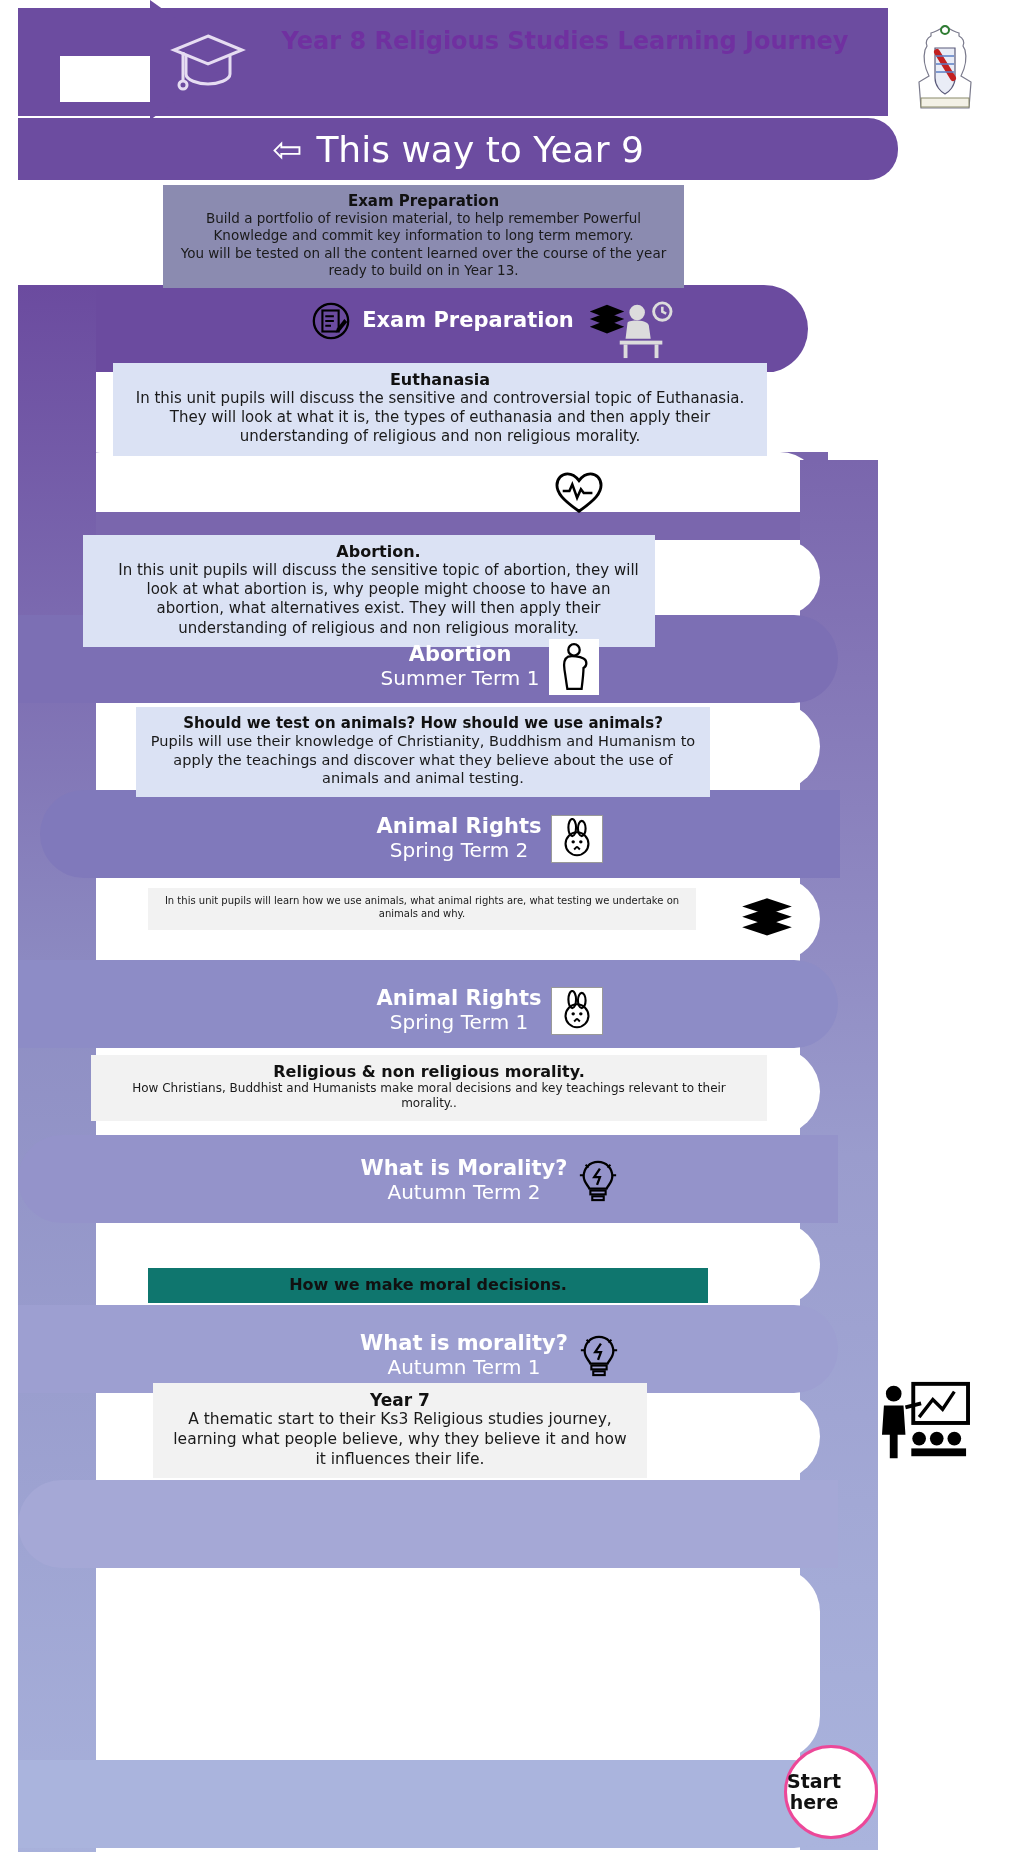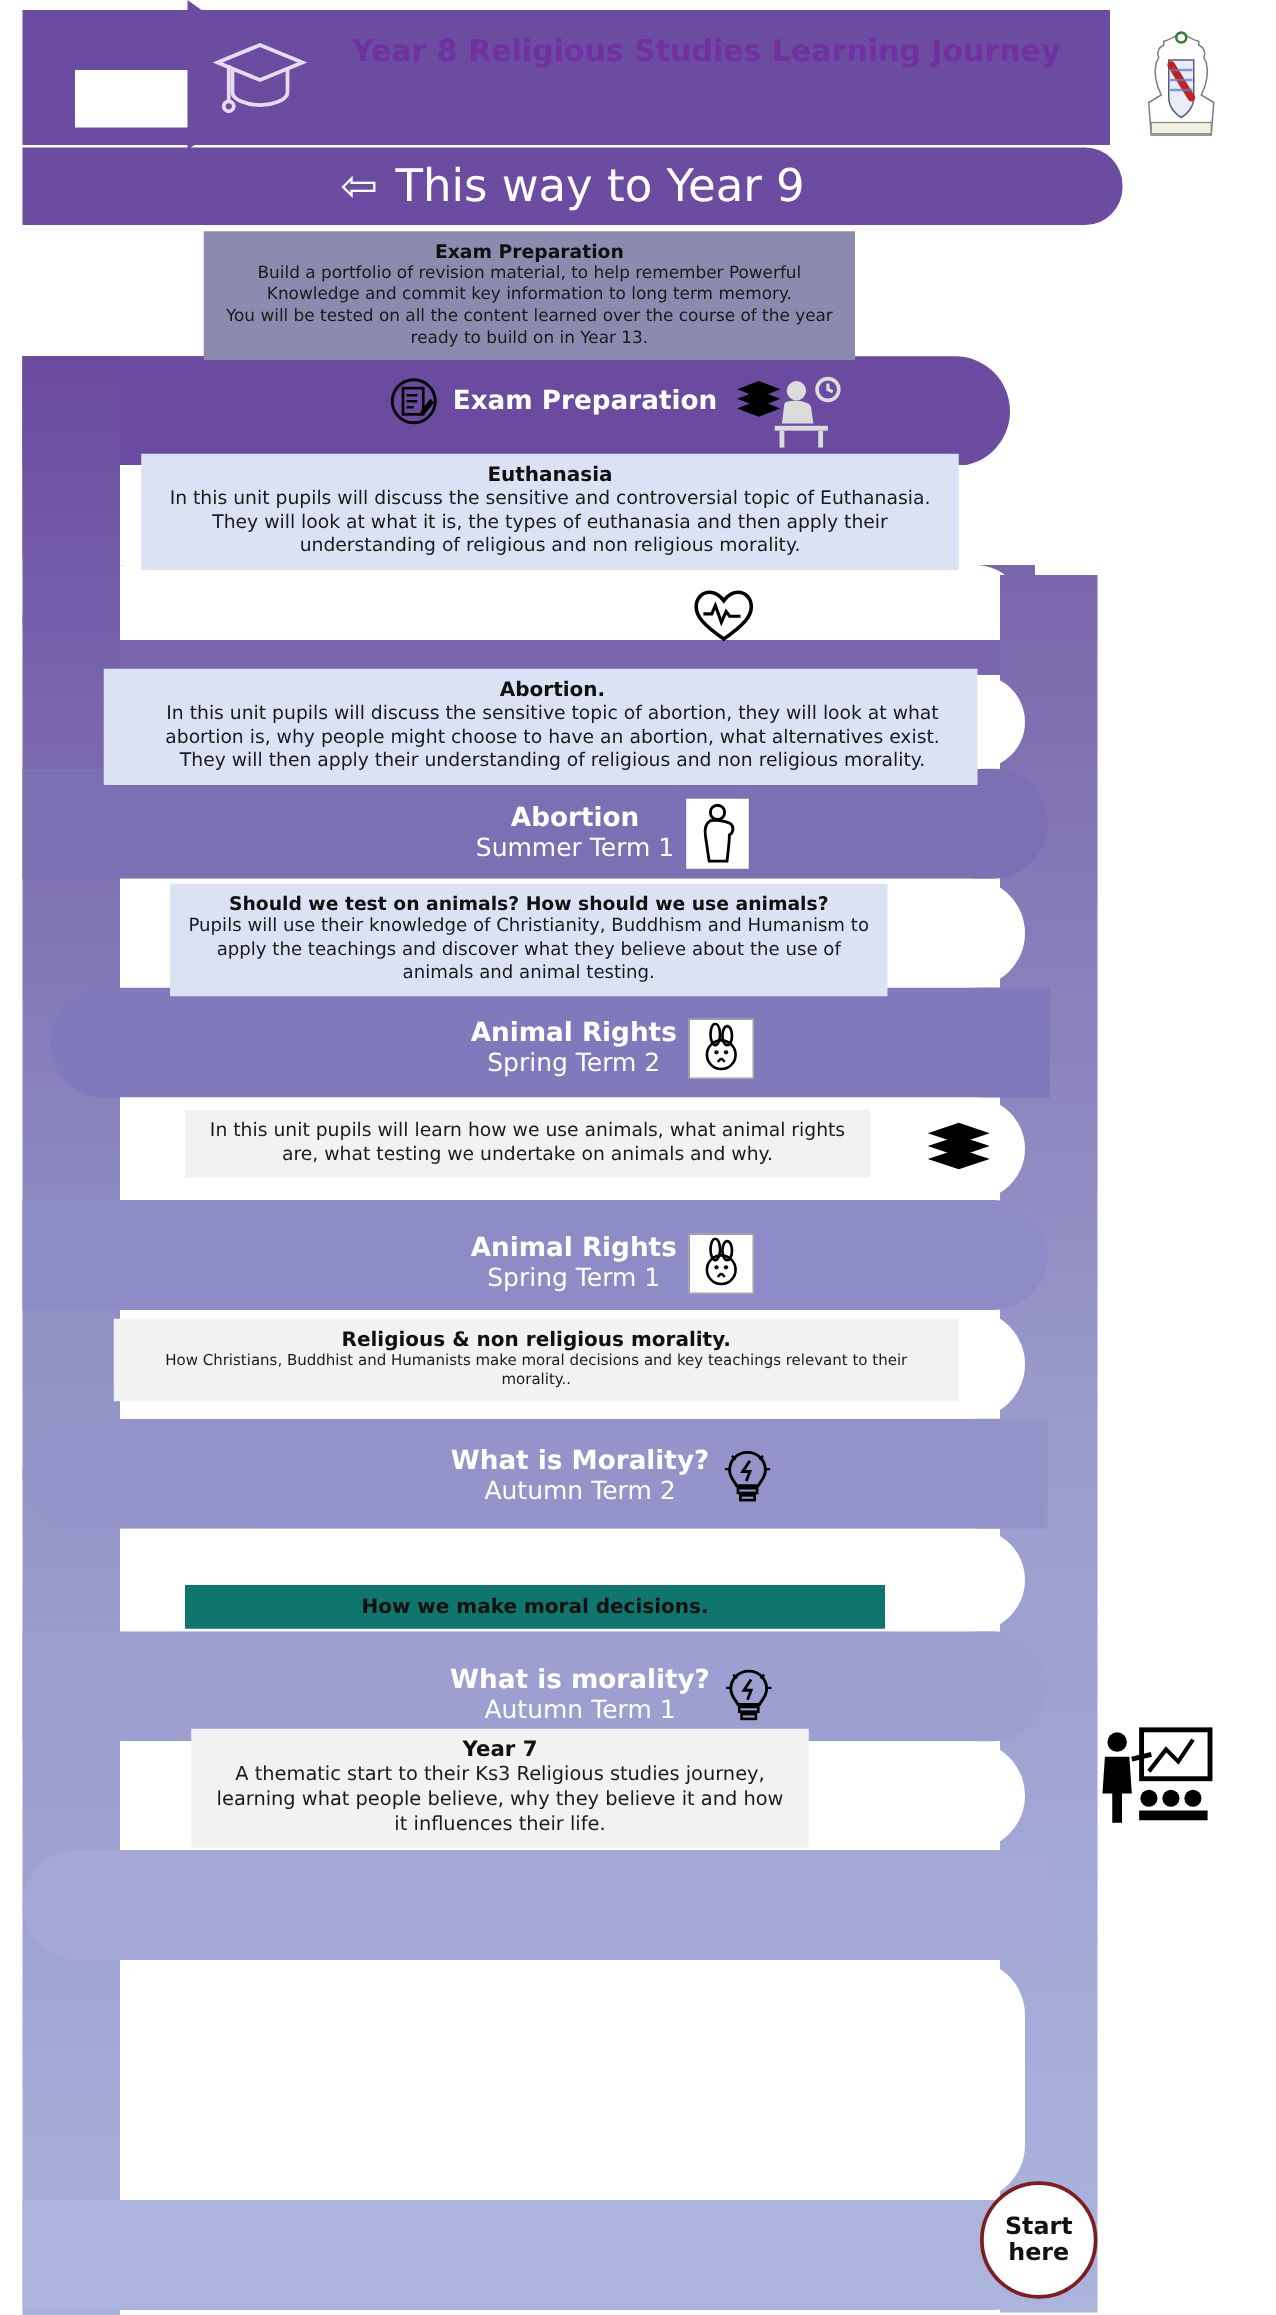--- a/index.html
+++ b/index.html
@@ -43,22 +43,22 @@
 
   .stage{position:absolute;display:flex;align-items:center;justify-content:center;gap:10px;}
   .stage-txt{text-align:center;color:#ffffff;font-family:"DejaVu Sans",sans-serif;}
   .stage-txt .s1{font-weight:bold;font-size:21px;display:block;line-height:1.12;}
   .stage-txt .s2{font-size:20px;display:block;line-height:1.18;}
 
   .ico{display:inline-block;}
   .ico svg{display:block;}
 
   .start-circle{position:absolute;left:784px;top:1745px;width:88px;height:88px;
-                border:3px solid #7f1d1d;border-radius:50%;background:#ffffff;
-                display:flex;align-items:center;justify-content:center;}
+                border:3px solid #ec4899;border-radius:50%;background:#ffffff;
+                display:flex;align-items:center;}
   .start-circle b{font-size:19px;color:#111;text-align:center;line-height:1.12;
                   font-family:"DejaVu Sans",sans-serif;}
 </style>
 </head>
 <body>
 
 <div class="header">
   <div class="hdr-bar"></div>
   <div class="hdr-notch"></div>
   <div class="hdr-arrow"></div>
@@ -146,32 +146,32 @@
   <div class="dtitle" style="font-size:15px;">Exam Preparation</div>
   <div class="dbody" style="font-size:13.5px;white-space:pre-line;">Build a portfolio of revision material, to help remember Powerful Knowledge and commit key information to long term memory.
 You will be tested on all the content learned over the course of the year ready to build on in Year 13.</div>
 </div>
 
 <div class="dbox" style="left:113px;top:363px;width:654px;background:#dbe2f4;">
   <div class="dtitle" style="font-size:16px;">Euthanasia</div>
   <div class="dbody" style="font-size:15px;">In this unit pupils will discuss the sensitive and controversial topic of Euthanasia. They will look at what it is,  the types of euthanasia and then apply their understanding of religious and non religious morality.</div>
 </div>
 
-<div class="dbox" style="left:83px;top:535px;width:699px;background:#dbe2f4;padding-left:33px;">
+<div class="dbox" style="left:83px;top:535px;width:572px;background:#dbe2f4;padding-left:33px;">
   <div class="dtitle" style="font-size:16px;">Abortion.</div>
   <div class="dbody" style="font-size:15px;">In this unit pupils will discuss the sensitive topic of abortion, they will look at what abortion is, why people might choose to have an abortion, what alternatives exist. They will then apply their understanding of religious and non religious morality.</div>
 </div>
 
 <div class="dbox" style="left:136px;top:707px;width:574px;background:#dbe2f4;">
   <div class="dtitle" style="font-size:15px;text-align:center;">Should we test on animals? How should we use animals?</div>
   <div class="dbody" style="font-size:14.5px;">Pupils will use their knowledge of Christianity, Buddhism and Humanism to apply the teachings and discover what they believe about the use of animals and animal testing.</div>
 </div>
 
 <div class="dbox" style="left:148px;top:888px;width:548px;background:#f2f2f2;">
-  <div class="dbody" style="font-size:15px;">In this unit pupils will learn how we use animals, what animal rights are, what testing we undertake on animals  and why.</div>
+  <div class="dbody" style="font-size:10px;">In this unit pupils will learn how we use animals, what animal rights are, what testing we undertake on animals  and why.</div>
 </div>
 
 <div class="dbox" style="left:91px;top:1055px;width:676px;background:#f2f2f2;">
   <div class="dtitle" style="font-size:16px;">Religious &amp; non religious morality.</div>
   <div class="dbody" style="font-size:12px;">How Christians, Buddhist and Humanists make moral decisions and key teachings relevant to their morality..</div>
 </div>
 
 <div class="dbox" style="left:148px;top:1268px;width:560px;background:#0f766e;">
   <div class="dtitle" style="font-size:16px;">How we make moral decisions.</div>
 </div>

